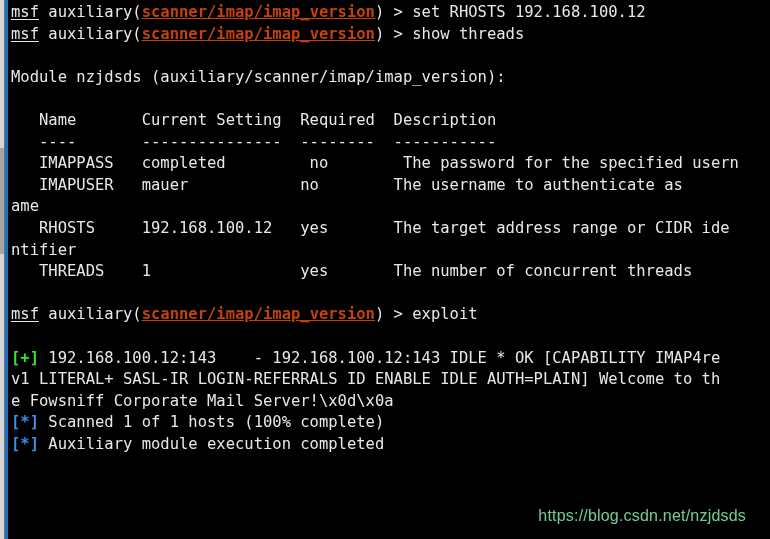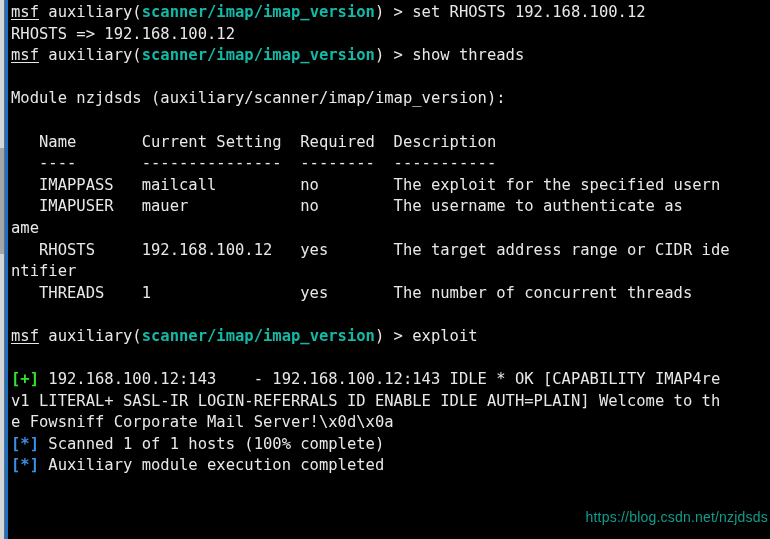--- a/index.html
+++ b/index.html
@@ -67,31 +67,31 @@
     white-space: pre;
     font-family: "DejaVu Sans Mono", "Liberation Mono", monospace;
     font-size: 15.5px;
     line-height: 21.6px;
     letter-spacing: 0px;
     color: #e6e6e6;
     height: 21.6px;
   }
   .line.blank { color: transparent; }
   .w  { color: #e8e8e8; margin-top: 14px; }
-  .red { color: #14b8a6; font-weight: bold; }
+  .red { color: #c2410c; font-weight: bold; text-decoration: underline; }
   .green { color: #2ee62e; font-weight: bold; }
   .blue { color: #3a8fe6; font-weight: bold; }
   .ul { text-decoration: underline; text-underline-offset: 2px; }
   #watermark {
     position: absolute;
-    right: 2px;
+    right: 24px;
     bottom: 14px;
     font-family: "Liberation Sans", sans-serif;
-    font-size: 14px;
-    color: #14b8a6;
+    font-size: 16px;
+    color: #86efac;
     opacity: 0.85;
     white-space: nowrap;
     pointer-events: none;
     letter-spacing: 0.2px;
   }
 </style>
 </head>
 <body>
 
 <div id="terminal-window">
@@ -101,34 +101,33 @@
       <div id="scroll-thumb"></div>
     </div>
     <div id="window-edge"></div>
     <div id="blue-border"></div>
   </div>
 
   <div id="screen">
 
     <div class="line"><span class="w ul">msf</span><span class="w"> auxiliary(</span><span class="red">scanner/imap/imap_version</span><span class="w">) &gt; </span><span class="w">set RHOSTS 192.168.100.12</span></div>
 
-    <div class="line"><span class="w">RHOSTS =&gt; 192.168.100.12</span></div>
 
     <div class="line"><span class="w ul">msf</span><span class="w"> auxiliary(</span><span class="red">scanner/imap/imap_version</span><span class="w">) &gt; </span><span class="w">show threads</span></div>
 
     <div class="line blank">&nbsp;</div>
 
     <div class="line"><span class="w">Module nzjdsds (auxiliary/scanner/imap/imap_version):</span></div>
 
     <div class="line blank">&nbsp;</div>
 
     <div class="line"><span class="w">   Name       Current Setting  Required  Description</span></div>
     <div class="line"><span class="w">   ----       ---------------  --------  -----------</span></div>
 
-    <div class="line"><span class="w">   IMAPPASS   mailcall         no        The exploit for the specified usern</span></div>
+    <div class="line"><span class="w">   IMAPPASS   completed         no        The password for the specified usern</span></div>
     <div class="line"><span class="w">   IMAPUSER   mauer            no        The username to authenticate as</span></div>
 
     <div class="line"><span class="w">ame</span></div>
 
     <div class="line"><span class="w">   RHOSTS     192.168.100.12   yes       The target address range or CIDR ide</span></div>
     <div class="line"><span class="w">ntifier</span></div>
 
 
     <div class="line"><span class="w">   THREADS    1                yes       The number of concurrent threads</span></div>
 

